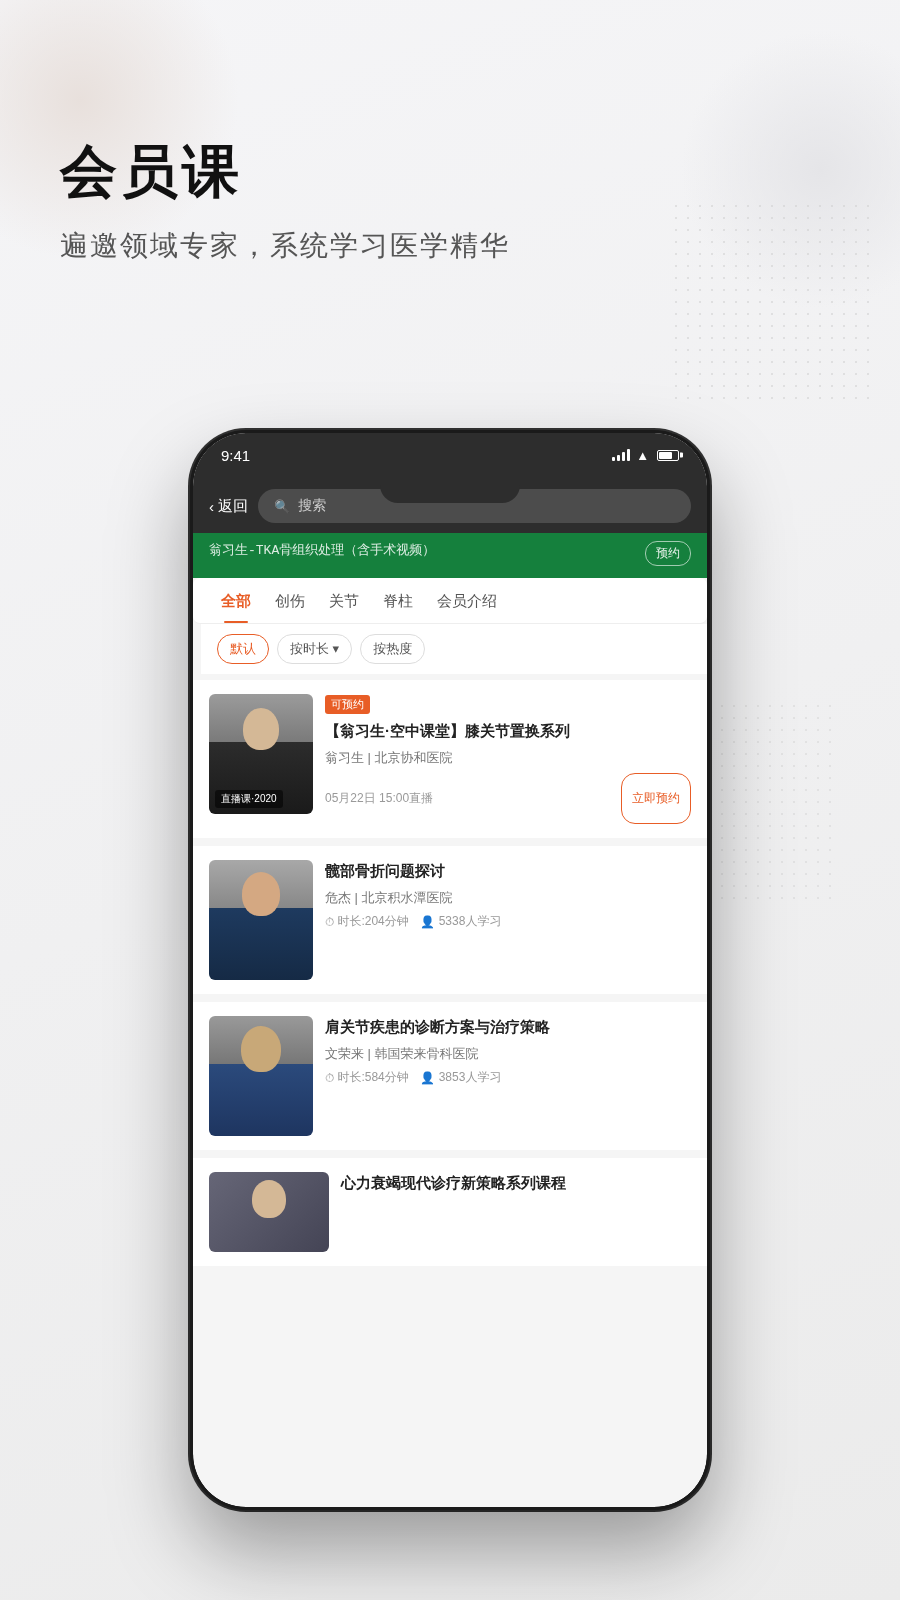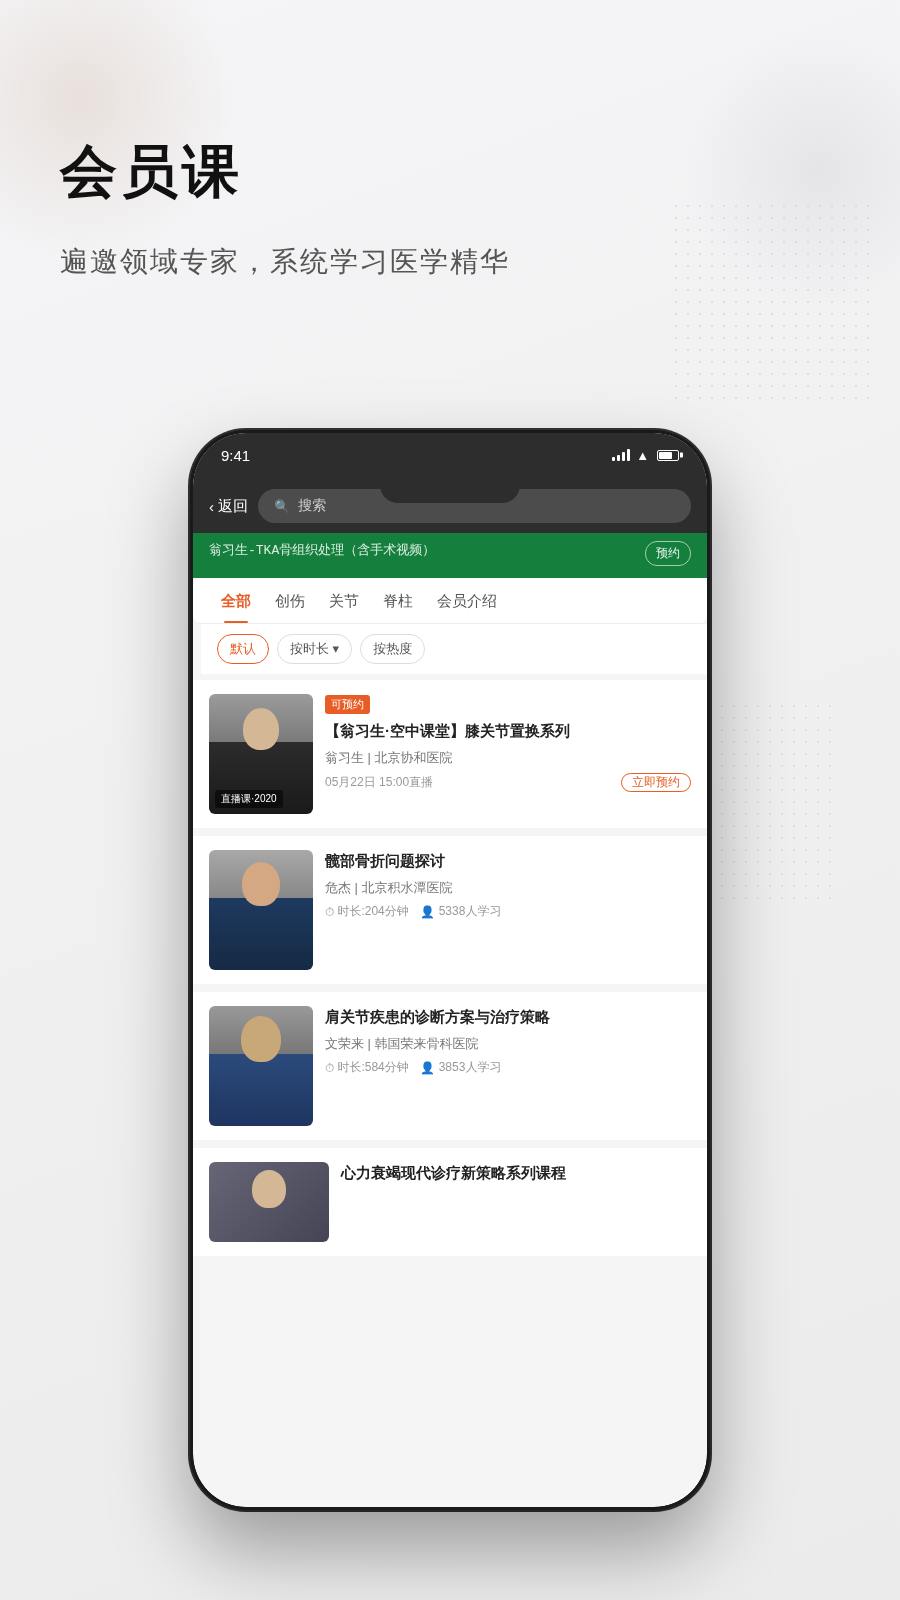--- a/index.html
+++ b/index.html
@@ -69,21 +69,21 @@
       font-size: 57px;
       font-weight: 700;
       color: #111;
       line-height: 1.1;
       letter-spacing: 4px;
     }
 
     .header-subtitle {
       font-size: 28px;
       color: #555;
-      margin-top: 40px;
+      margin-top: 24px;
       font-weight: 400;
       letter-spacing: 2px;
     }
 
     
     .phone-frame {
       position: absolute;
       top: 430px;
       left: 50%;
       transform: translateX(-50%);
@@ -379,21 +379,21 @@
 
     .course-time {
       font-size: 12px;
       color: #999;
     }
 
     .course-action-btn {
       border: 1px solid #e85d26;
       color: #e85d26;
       font-size: 12px;
-      padding: 0 10px;
+      padding: 16px 10px;
       border-radius: 14px;
       background: #fff;
     }
 
     .course-stats {
       display: flex;
       gap: 12px;
       font-size: 12px;
       color: #999;
       margin-top: 4px;

